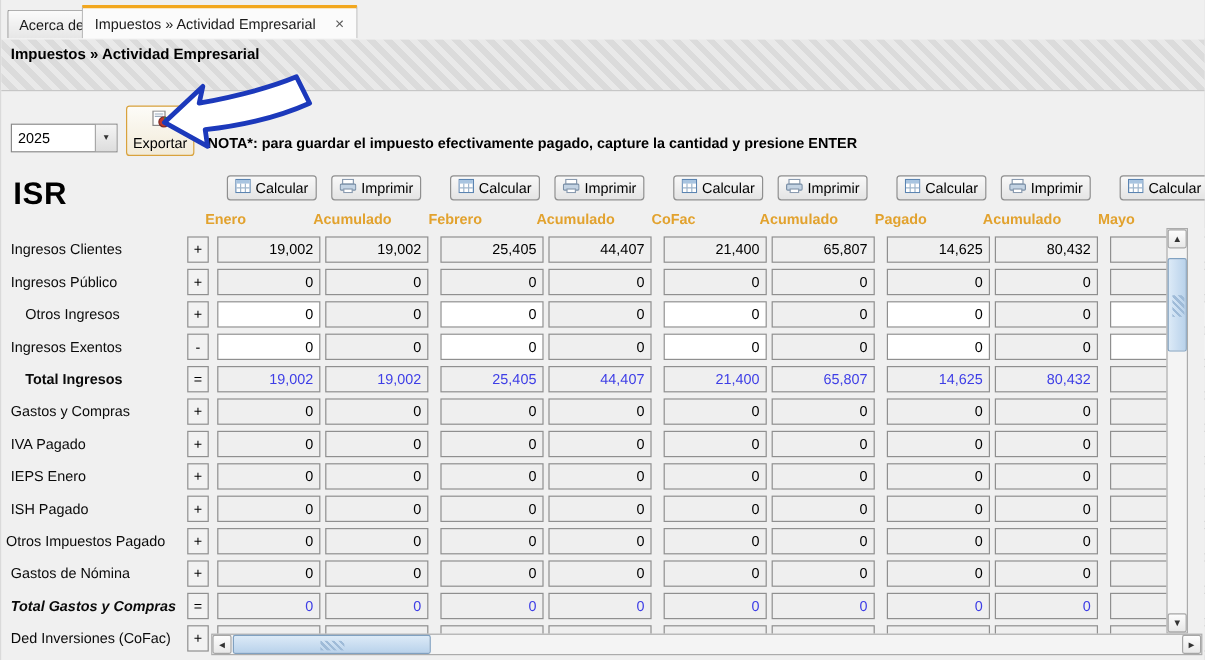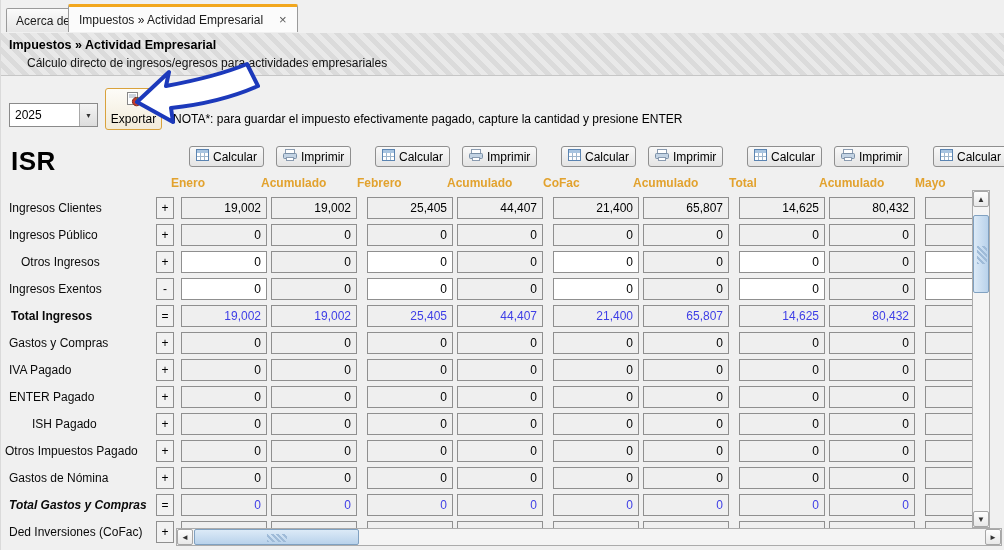--- a/index.html
+++ b/index.html
@@ -16,21 +16,21 @@
   .pageheader{position:absolute;left:0;top:33px;width:100%;height:43px;
     background:repeating-linear-gradient(45deg,#E9E9E9 0 5px,#DBDBDB 5px 10px);
     border-bottom:1px solid #C6C6C6}
   .pageheader .title{font-weight:bold;font-size:12.5px;color:#000;padding:5px 0 0 8px}
   .pageheader .subtitle{font-size:12px;color:#111;padding:4px 0 0 26px}
   
   .combo{position:absolute;left:8px;top:103px;width:89px;height:24px;background:#fff;border:1px solid #8A8A8A;display:flex;align-items:center;font-size:12px}
   .combo .val{flex:1;padding-left:5px}
   .combo .combo-btn{width:18px;height:100%;border-left:1px solid #A8A8A8;background:linear-gradient(#F4F4F4,#DDDDDD);display:flex;align-items:center;justify-content:center;font-size:7px;color:#333}
   .export{position:absolute;left:104px;top:88px;width:57px;height:42px;border:1px solid #D9A23C;border-radius:3px;background:linear-gradient(#FDFCF8,#F2EBD9);display:flex;flex-direction:column;align-items:center;justify-content:center;gap:2px;font-size:12px;font-family:inherit;cursor:pointer}
-  .note{position:absolute;left:172px;top:112px;font-size:12px;font-weight:normal;color:#000;white-space:nowrap}
+  .note{position:absolute;left:172px;top:112px;font-size:12px;font-weight:bold;color:#000;white-space:nowrap}
   .annot{position:absolute;left:130px;top:60px;z-index:9;pointer-events:none}
   
   .isr{position:absolute;left:10px;top:146px;font-size:26px;font-weight:bold;color:#000;letter-spacing:0.5px}
   .wbtn{position:absolute;height:21px;display:flex;align-items:center;gap:4px;padding:0 6px;font-size:12px;font-family:inherit;color:#000;background:linear-gradient(#F9F9F9,#E4E4E4);border:1px solid #8F8F8F;border-radius:3px;white-space:nowrap;cursor:pointer}
   .mlabel{position:absolute;top:176px;height:14px;font-size:12px;font-weight:bold;color:#E2A22E;text-align:left}
   .rowlabel{position:absolute;width:146px;font-size:12px;color:#0a0a0a;white-space:nowrap}
   .rowlabel.bold{font-weight:bold}
   .opbox{position:absolute;width:18px;height:22px;border:1px solid #8F8F8F;background:#F2F2F2;text-align:center;line-height:20px;font-size:12px;color:#000}
   .cell{position:absolute;width:86px;height:22px;border:1px solid #8F8F8F;background:#EFEFEF;font-size:12px;color:#000;text-align:right;line-height:20px;padding-right:5px;overflow:hidden}
   .cell.white{background:#FFFFFF}
@@ -58,21 +58,20 @@
       <span>Acerca de</span>
     </div>
     <div class="tab active">
       <span>Impuestos » Actividad Empresarial</span>
       <span class="close">×</span>
     </div>
   </div>
 
   <div class="pageheader">
     <div class="title">Impuestos » Actividad Empresarial</div>
-    <div class="subtitle">Cálculo directo de ingresos/egresos para actividades empresariales</div>
   </div>
 
   <div class="combo">
     <span class="val">2025</span>
     <span class="combo-btn">▼</span>
   </div>
 
   <button class="export">
     <span>
       <svg width="16" height="15" viewBox="0 0 16 15">
@@ -166,21 +165,21 @@
         <span>Calcular</span>
       </button>
       <button class="wbtn" style="left: 833px; top: 146px;">
         <span><svg width="14" height="12" viewBox="0 0 14 12">
             <rect x="2.5" y="0.5" width="9" height="4" fill="#fff" stroke="#8A9BB0"></rect>
             <rect x="0.5" y="4.5" width="13" height="5" rx="1" fill="#C3D3E3" stroke="#7A8FA6"></rect>
             <rect x="3.5" y="8.5" width="7" height="3" fill="#fff" stroke="#8A9BB0"></rect>
           </svg></span>
         <span>Imprimir</span>
       </button>
-      <div class="mlabel" style="left: 728px; width: 106px;">Total</div>
+      <div class="mlabel" style="left: 728px; width: 106px;">Pagado</div>
       <div class="mlabel" style="left: 818px; width: 106px;">Acumulado</div>
       <button class="wbtn" style="left: 932px; top: 146px;">
         <span><svg width="13" height="12" viewBox="0 0 13 12">
             <rect x="0.5" y="0.5" width="12" height="11" fill="#fff" stroke="#5B84B1"></rect>
             <rect x="1" y="1" width="11" height="3" fill="#A8C4E0"></rect>
             <line x1="4.5" y1="4" x2="4.5" y2="11" stroke="#9FB6CC"></line>
             <line x1="8.5" y1="4" x2="8.5" y2="11" stroke="#9FB6CC"></line>
             <line x1="1" y1="7.5" x2="12" y2="7.5" stroke="#9FB6CC"></line>
           </svg></span>
         <span>Calcular</span>
@@ -223,21 +222,21 @@
       <div class="opbox" style="left: 155px; top: 278px;">-</div>
       <div class="cell white" style="left: 180px; top: 278px;">0</div>
       <div class="cell" style="left: 270px; top: 278px;">0</div>
       <div class="cell white" style="left: 366px; top: 278px;">0</div>
       <div class="cell" style="left: 456px; top: 278px;">0</div>
       <div class="cell white" style="left: 552px; top: 278px;">0</div>
       <div class="cell" style="left: 642px; top: 278px;">0</div>
       <div class="cell white" style="left: 738px; top: 278px;">0</div>
       <div class="cell" style="left: 828px; top: 278px;">0</div>
       <div class="cell white" style="left: 924px; top: 278px;"></div>
-      <div class="rowlabel bold" style="left: 10px; top: 309px;">Total Ingresos</div>
+      <div class="rowlabel bold" style="left: 20px; top: 309px;">Total Ingresos</div>
       <div class="opbox" style="left: 155px; top: 305px;">=</div>
       <div class="cell total" style="left: 180px; top: 305px;">19,002</div>
       <div class="cell total" style="left: 270px; top: 305px;">19,002</div>
       <div class="cell total" style="left: 366px; top: 305px;">25,405</div>
       <div class="cell total" style="left: 456px; top: 305px;">44,407</div>
       <div class="cell total" style="left: 552px; top: 305px;">21,400</div>
       <div class="cell total" style="left: 642px; top: 305px;">65,807</div>
       <div class="cell total" style="left: 738px; top: 305px;">14,625</div>
       <div class="cell total" style="left: 828px; top: 305px;">80,432</div>
       <div class="cell total" style="left: 924px; top: 305px;"></div>
@@ -256,32 +255,32 @@
       <div class="opbox" style="left: 155px; top: 359px;">+</div>
       <div class="cell" style="left: 180px; top: 359px;">0</div>
       <div class="cell" style="left: 270px; top: 359px;">0</div>
       <div class="cell" style="left: 366px; top: 359px;">0</div>
       <div class="cell" style="left: 456px; top: 359px;">0</div>
       <div class="cell" style="left: 552px; top: 359px;">0</div>
       <div class="cell" style="left: 642px; top: 359px;">0</div>
       <div class="cell" style="left: 738px; top: 359px;">0</div>
       <div class="cell" style="left: 828px; top: 359px;">0</div>
       <div class="cell" style="left: 924px; top: 359px;"></div>
-      <div class="rowlabel" style="left: 8px; top: 390px;">ENTER Pagado</div>
+      <div class="rowlabel" style="left: 8px; top: 390px;">IEPS Enero</div>
       <div class="opbox" style="left: 155px; top: 386px;">+</div>
       <div class="cell" style="left: 180px; top: 386px;">0</div>
       <div class="cell" style="left: 270px; top: 386px;">0</div>
       <div class="cell" style="left: 366px; top: 386px;">0</div>
       <div class="cell" style="left: 456px; top: 386px;">0</div>
       <div class="cell" style="left: 552px; top: 386px;">0</div>
       <div class="cell" style="left: 642px; top: 386px;">0</div>
       <div class="cell" style="left: 738px; top: 386px;">0</div>
       <div class="cell" style="left: 828px; top: 386px;">0</div>
       <div class="cell" style="left: 924px; top: 386px;"></div>
-      <div class="rowlabel" style="left: 8px; top: 417px; margin-left: 23px;">ISH Pagado</div>
+      <div class="rowlabel" style="left: 8px; top: 417px;">ISH Pagado</div>
       <div class="opbox" style="left: 155px; top: 413px;">+</div>
       <div class="cell" style="left: 180px; top: 413px;">0</div>
       <div class="cell" style="left: 270px; top: 413px;">0</div>
       <div class="cell" style="left: 366px; top: 413px;">0</div>
       <div class="cell" style="left: 456px; top: 413px;">0</div>
       <div class="cell" style="left: 552px; top: 413px;">0</div>
       <div class="cell" style="left: 642px; top: 413px;">0</div>
       <div class="cell" style="left: 738px; top: 413px;">0</div>
       <div class="cell" style="left: 828px; top: 413px;">0</div>
       <div class="cell" style="left: 924px; top: 413px;"></div>

